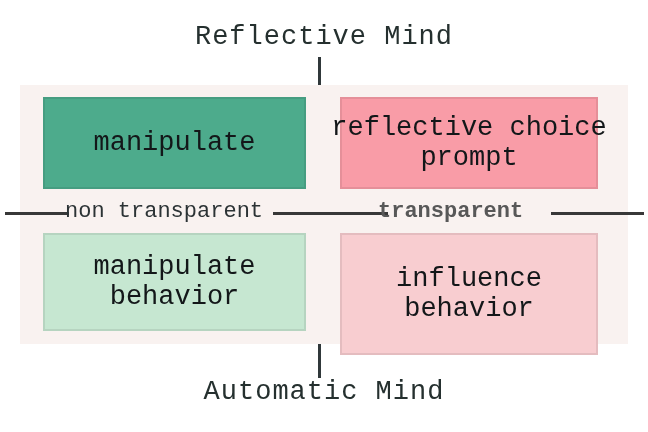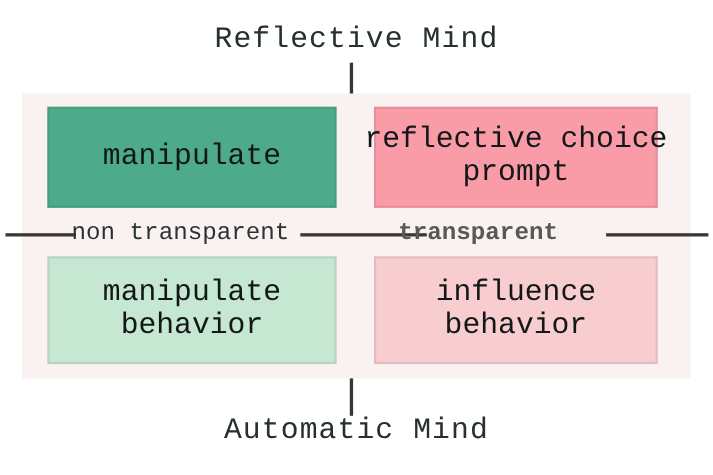--- a/index.html
+++ b/index.html
@@ -59,21 +59,21 @@
     top: 199px;
     width: 220px;
     font-size: 22px;
     white-space: nowrap;
   }
   .axis-label.left {
     left: 65px;
     color: #2c3335;
   }
   .axis-label.right {
-    left: 362px;
+    left: 378px;
     color: #585858;
     font-weight: bold;
   }
 
   .quadrant {
     position: absolute;
     display: flex;
     flex-direction: column;
     align-items: center;
     justify-content: center;
@@ -81,21 +81,21 @@
     line-height: 1.12;
     color: #131719;
     text-align: right;
     border: 2px solid rgba(0,0,0,0.08);
     box-sizing: border-box;
     white-space: nowrap;
   }
   .quadrant.q1 { left: 43px;  top: 97px;  width: 263px; height: 92px; }
   .quadrant.q2 { left: 340px; top: 97px;  width: 258px; height: 92px; }
   .quadrant.q3 { left: 43px;  top: 233px; width: 263px; height: 98px; }
-  .quadrant.q4 { left: 340px; top: 233px; width: 258px; height: 98px; }
+  .quadrant.q4 { left: 340px; top: 233px; width: 258px; height: 122px; }
 </style>
 </head>
 <body>
 
 <div class="stage">
 
   <div class="axis-title top" style="color: rgb(37, 48, 47);">Reflective Mind</div>
 
   <div class="vline" style="background: rgb(48, 56, 58);"></div>
 

